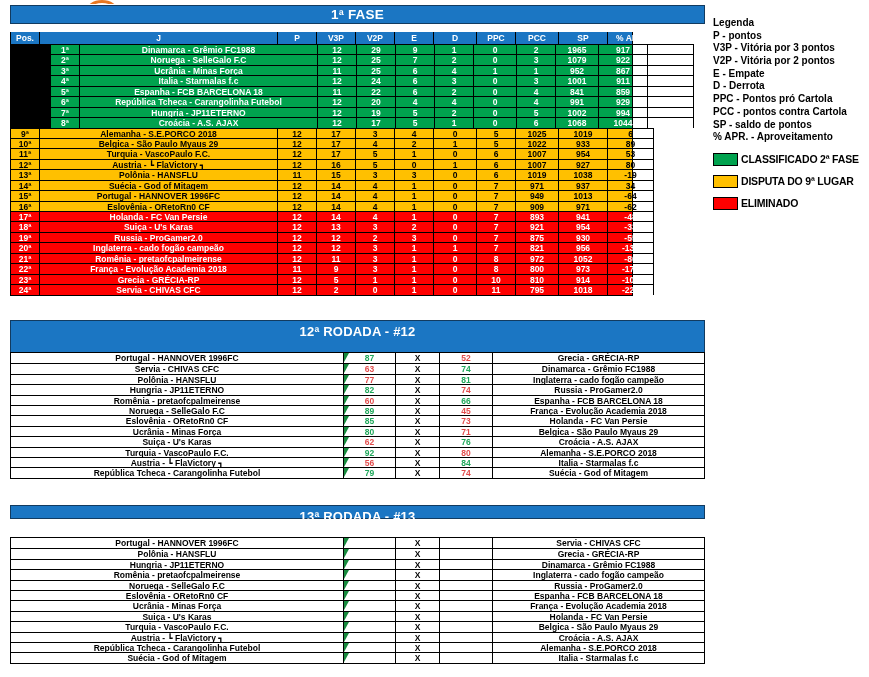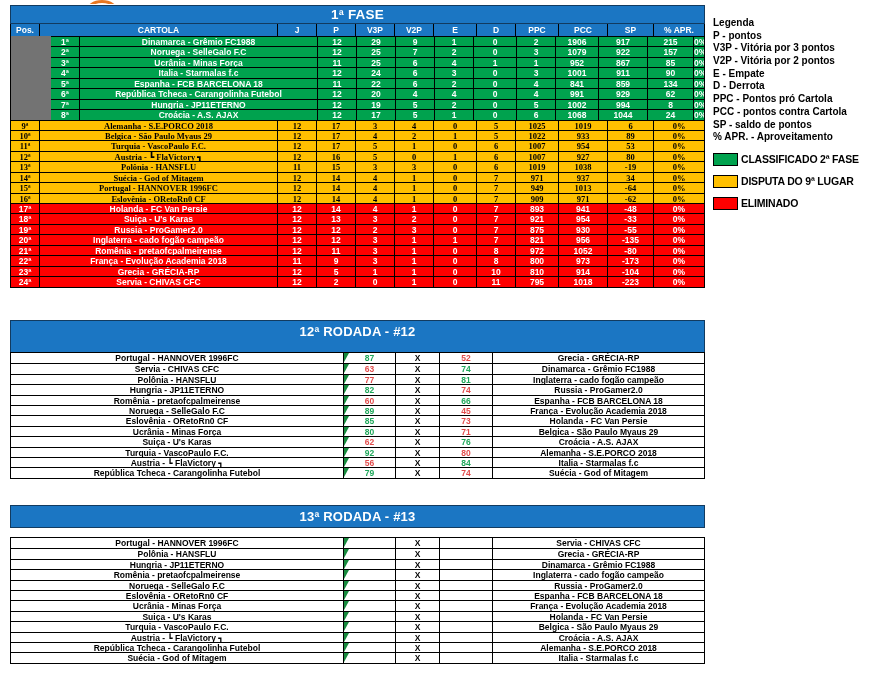--- a/index.html
+++ b/index.html
@@ -14,33 +14,33 @@
 
   .logo-arc{position:absolute;left:84px;top:0;width:32px;height:4px;overflow:hidden;}
   .logo-arc::before{content:"";display:block;width:26px;height:16px;margin-left:2px;
     border:3px solid var(--orange);border-radius:50%;}
 
   .ttl{position:absolute;left:10px;width:695px;background:var(--blue);
     border:1px solid var(--blue-border);color:#fff;text-align:center;
     font-size:13px;letter-spacing:.2px;}
   #fase-title{top:5px;height:19px;line-height:18px;font-size:13.5px;}
   #r12-title{top:320px;height:35px;line-height:22px;}
-  #r13-title{top:505px;height:23px;line-height:22px;}
-
-  .fase{position:absolute;left:10px;top:24px;width:695px;border:1px solid #000;border-top:none;background:#737373;}
+  #r13-title{top:505px;height:14px;line-height:22px;}
+
+  .fase{position:absolute;left:10px;top:32px;width:623px;border:1px solid #000;border-top:none;background:#000000;}
   .phead,.prow{display:grid;grid-template-columns:29px 238px 39px 39px 39px 39px 43px 39px 43px 49px 46px 1fr;}
   .phead{background:var(--blue);height:12px;}
   .phead .pc{color:#fff;font-size:8.5px;line-height:12px;border-top:none;}
   .prow{height:10.45px;}
   .prow .pc{border-top:1px solid #000;line-height:10.45px;}
   .pc{border-right:1px solid #000;text-align:center;font-size:8.5px;
     white-space:nowrap;overflow:hidden;}
   .pc:last-child{border-right:none;}
   .prow.g{background:var(--green);color:#fff;margin-left:40px;}
-  .prow.y{background:var(--yellow);color:#000;font-family:Liberation Serif, serif;}
+  .prow.y{background:var(--yellow);color:#000;}
   .prow.r{background:var(--red);color:#fff;}
 
   .legend{position:absolute;left:713px;top:17px;font-size:10px;}
   .legend .ln{height:12.7px;line-height:12.7px;white-space:nowrap;}
   .swr{display:flex;align-items:center;height:13px;white-space:nowrap;margin-top:9px;}
   .swatch{display:inline-block;width:25px;height:12.5px;border:1px solid #000;margin-right:3px;flex:none;}
   .swr span.lbl{font-size:10.5px;letter-spacing:-.2px;}
 
   .mtable{position:absolute;left:10px;width:695px;border:1px solid #000;background:#fff;}
   #round0{top:352px;}
@@ -59,21 +59,20 @@
 <body>
 
 <div class="sheet">
   <div class="logo-arc"></div>
 
   <div class="ttl" id="fase-title">1ª FASE</div>
 
   <section class="fase">
     <div class="phead" id="phead">
         <div class="pc">Pos.</div>
-        <div class="pc">CARTOLA</div>
         <div class="pc">J</div>
         <div class="pc">P</div>
         <div class="pc">V3P</div>
         <div class="pc">V2P</div>
         <div class="pc">E</div>
         <div class="pc">D</div>
         <div class="pc">PPC</div>
         <div class="pc">PCC</div>
         <div class="pc">SP</div>
         <div class="pc">% APR.</div>
@@ -81,21 +80,21 @@
     <div id="prows">
         <div class="prow g">
           <div class="pc">1ª</div>
           <div class="pc">Dinamarca - Grêmio FC1988</div>
           <div class="pc">12</div>
           <div class="pc">29</div>
           <div class="pc">9</div>
           <div class="pc">1</div>
           <div class="pc">0</div>
           <div class="pc">2</div>
-          <div class="pc">1906</div>
+          <div class="pc">1965</div>
           <div class="pc">917</div>
           <div class="pc">215</div>
           <div class="pc">0%</div>
         </div>
         <div class="prow g">
           <div class="pc">2ª</div>
           <div class="pc">Noruega - SelleGalo F.C</div>
           <div class="pc">12</div>
           <div class="pc">25</div>
           <div class="pc">7</div>

